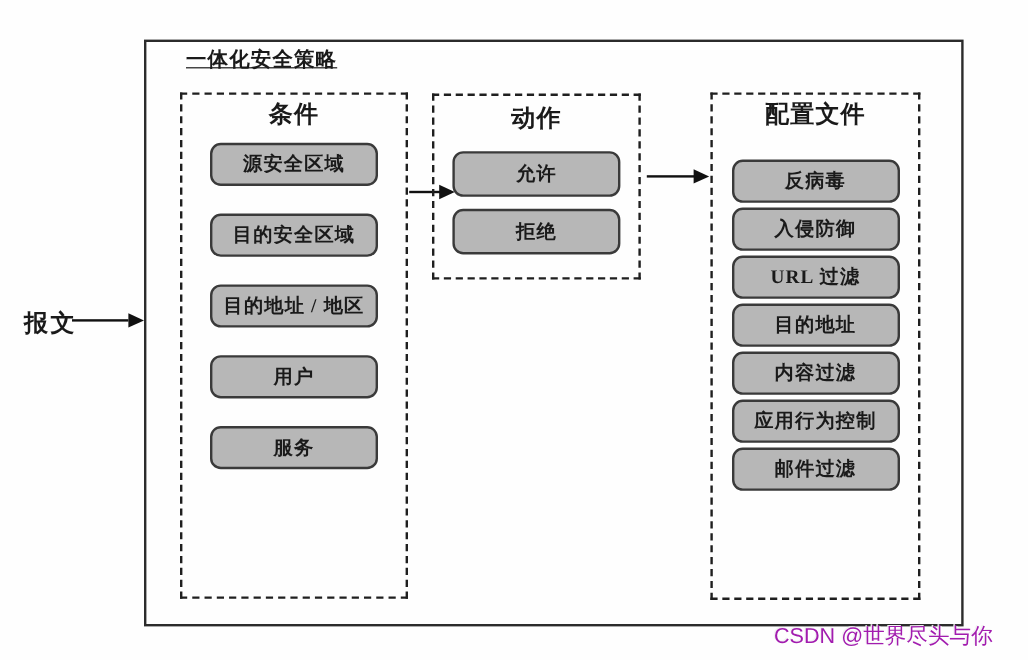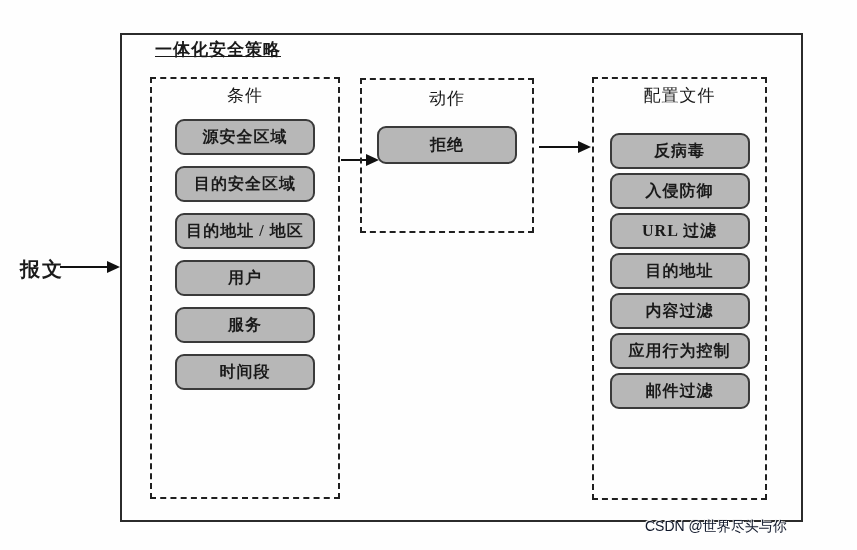--- a/index.html
+++ b/index.html
@@ -31,30 +31,30 @@
     position: absolute;
     border: 2px dashed #1f1f1f;
     display: flex;
     flex-direction: column;
     align-items: center;
   }
   .cond-box    { left: 150px; top: 77px;  width: 190px; height: 422px; padding-top: 6px; }
   .action-box  { left: 360px; top: 78px;  width: 174px; height: 155px; padding-top: 8px; }
   .profile-box { left: 592px; top: 77px;  width: 175px; height: 423px; padding-top: 6px; }
   .group-title {
-    font-size: 17px;
-    font-weight: normal;
+    font-size: 20px;
+    font-weight: bold;
     line-height: 22px;
     letter-spacing: 1px;
   }
   .cond-box .group-title    { margin-bottom: 12px; }
   .action-box .group-title  { margin-bottom: 16px; }
   .profile-box .group-title { margin-bottom: 26px; }
   .items { display: flex; flex-direction: column; align-items: center; }
-  .cond-box .items    { gap: 11px; }
+  .cond-box .items    { gap: 23px; }
   .action-box .items  { gap: 10px; }
   .profile-box .items { gap: 4px; }
   .item {
     width: 140px; height: 36px;
     background: #b7b7b7;
     border: 2px solid #3a3a3a;
     border-radius: 9px;
     display: flex;
     align-items: center;
     justify-content: center;
@@ -86,22 +86,22 @@
   .arrow-input-line   { left: 60px;  top: 266px; width: 47px; }
   .arrow-input-head   { left: 107px; top: 261px; }
   .arrow-cond-line    { left: 341px; top: 159px; width: 27px; }
   .arrow-cond-head    { left: 366px; top: 154px; }
   .arrow-action-line  { left: 539px; top: 146px; width: 40px; }
   .arrow-action-head  { left: 578px; top: 141px; }
   .watermark {
     position: absolute;
     left: 645px; top: 518px;
     width: 212px;
-    font-size: 14px;
-    color: #0f172a;
+    font-size: 18px;
+    color: #a21caf;
     font-family: "Liberation Sans", "DejaVu Sans", sans-serif;
     text-shadow: 1px 1px 0 #ffffff, -1px -1px 0 #f2f2f2;
     white-space: nowrap;
     z-index: 5;
   }
 </style>
 </head>
 <body>
 
 <div class="outer-box"></div>
@@ -118,27 +118,27 @@
 <div class="arrow-head arrow-action-head"></div>
 
 <div class="dashed-box cond-box">
   <div class="group-title">条件</div>
   <div class="items">
     <div class="item">源安全区域</div>
     <div class="item">目的安全区域</div>
     <div class="item">目的地址 / 地区</div>
     <div class="item">用户</div>
     <div class="item">服务</div>
-    <div class="item">时间段</div>
   </div>
 </div>
 
 <div class="dashed-box action-box">
   <div class="group-title">动作</div>
   <div class="items">
+    <div class="item">允许</div>
     <div class="item">拒绝</div>
   </div>
 </div>
 
 <div class="dashed-box profile-box">
   <div class="group-title">配置文件</div>
   <div class="items">
     <div class="item">反病毒</div>
     <div class="item">入侵防御</div>
     <div class="item">URL 过滤</div>

